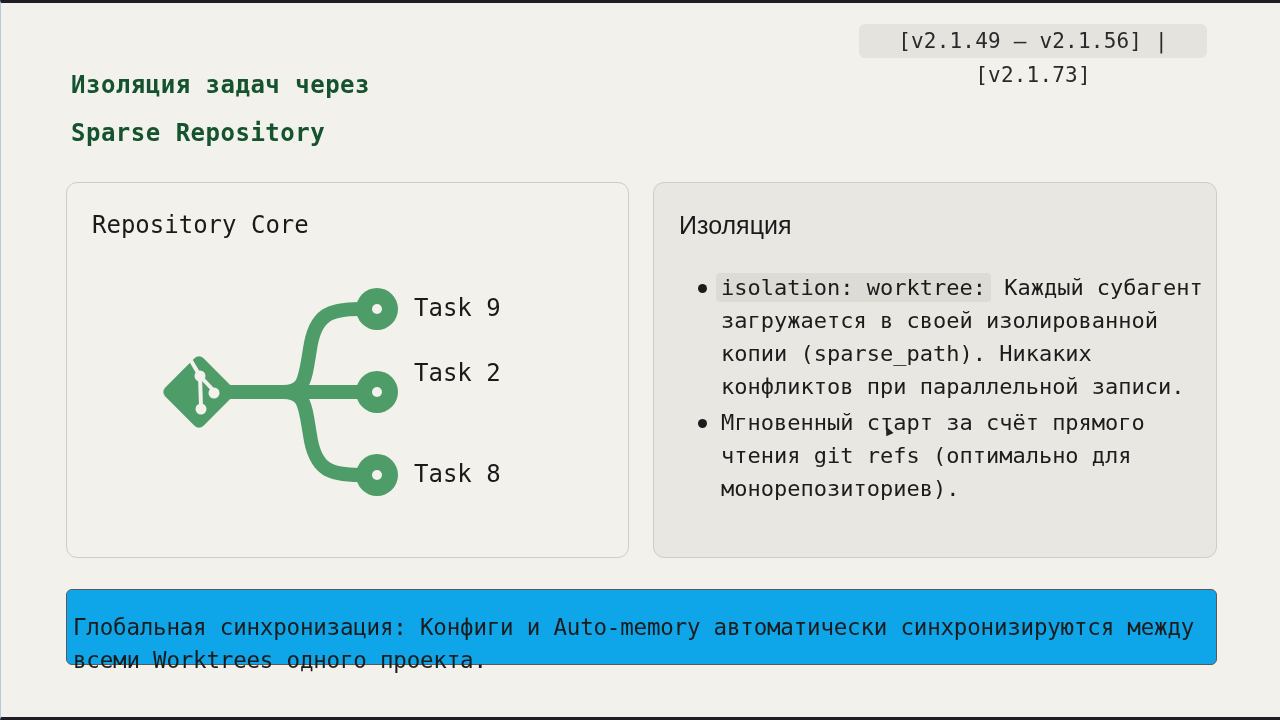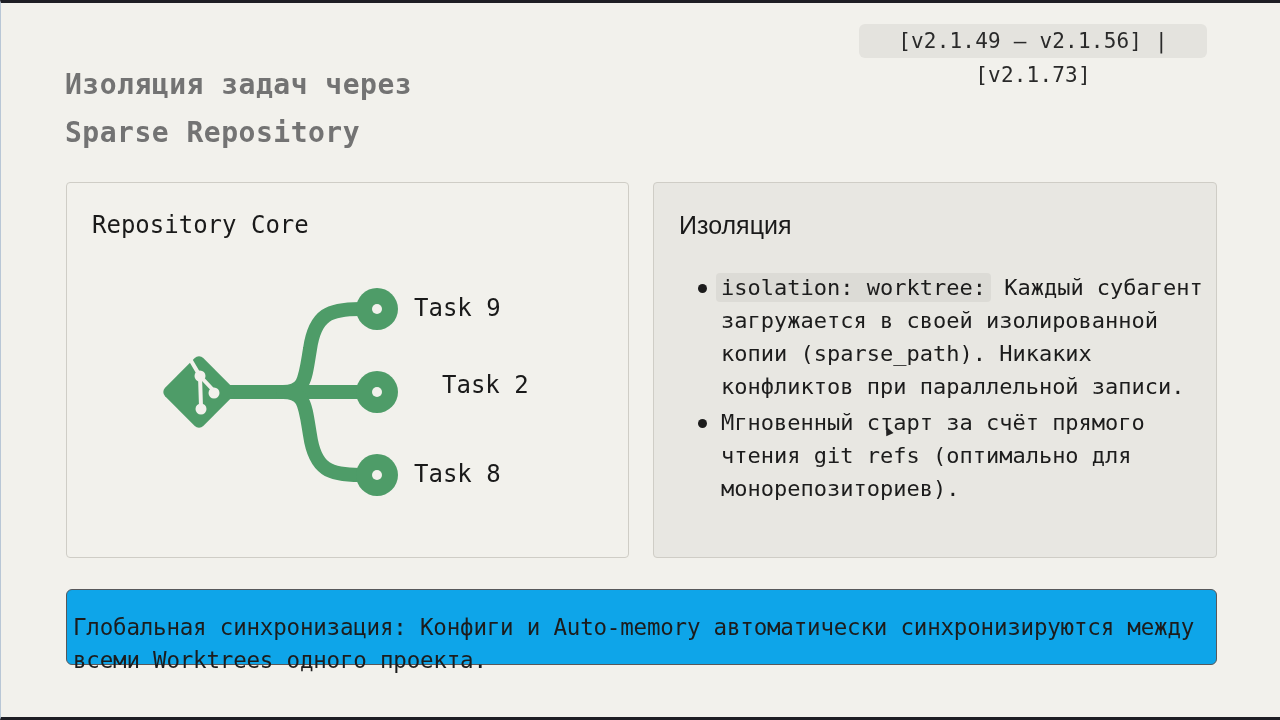--- a/index.html
+++ b/index.html
@@ -20,32 +20,32 @@
       background: #e4e3de;
       border-radius: 6px;
       font-size: 21px;
       line-height: 34px;
       text-align: center;
       color: #2a2a2a;
       letter-spacing: 0.2px;
     }
     .page-title {
       position: absolute;
-      left: 64px; top: 58px;
-      font-size: 28px;
+      left: 70px; top: 58px;
+      font-size: 24px;
       font-weight: bold;
       line-height: 48px;
-      color: #737373;
+      color: #14532d;
       letter-spacing: 0.5px;
     }
     .page-title div { white-space: nowrap; }
     .card {
       position: absolute;
       border: 1.5px solid #cfcdc6;
-      border-radius: 4px;
+      border-radius: 11px;
     }
     .card-left {
       left: 65px; top: 179px; width: 563px; height: 376px;
       background: #f2f1ec;
     }
     .card-right {
       left: 652px; top: 179px; width: 564px; height: 376px;
       background: #e8e7e2;
     }
     .card-title {
@@ -168,21 +168,21 @@
       <circle cx="222" cy="113" r="21" fill="#4e9c68"></circle>
       <circle cx="222" cy="113" r="5" fill="#f2f1ec"></circle>
     </g>
     <g>
       <circle cx="222" cy="196" r="21" fill="#4e9c68"></circle>
       <circle cx="222" cy="196" r="5" fill="#f2f1ec"></circle>
     </g>
   </svg>
 
   <div class="task-label" style="top:111px;">Task 9</div>
-  <div class="task-label" style="top:188px;margin-left:28px;">Task 2</div>
+  <div class="task-label" style="top:176px;">Task 2</div>
   <div class="task-label" style="top:277px;">Task 8</div>
 </div>
 
 <div class="card card-right">
   <div class="card-title">Изоляция</div>
   <ul class="bullets">
     <li><span class="code-chip">isolation: worktree:</span><span> Каждый субагент загружается в своей изолированной копии (sparse_path). Никаких конфликтов при параллельной записи.</span></li>
     <li><span>Мгновенный старт за счёт прямого чтения git refs (оптимально для монорепозиториев).</span></li>
   </ul>
 </div>

